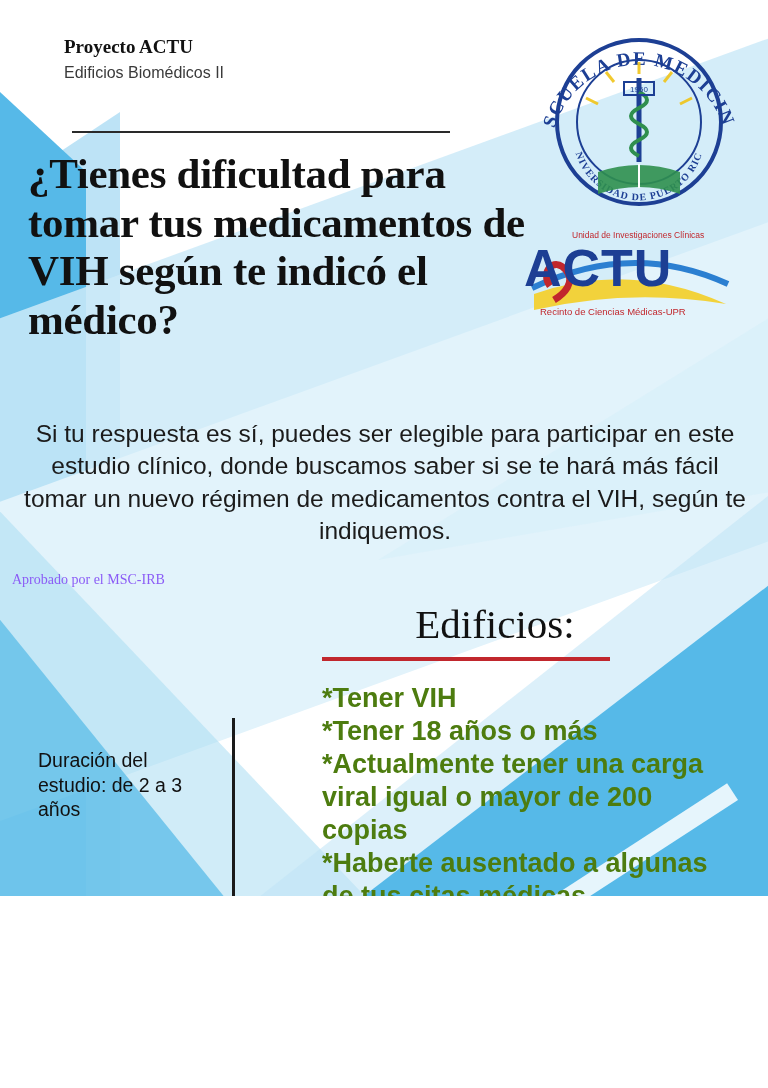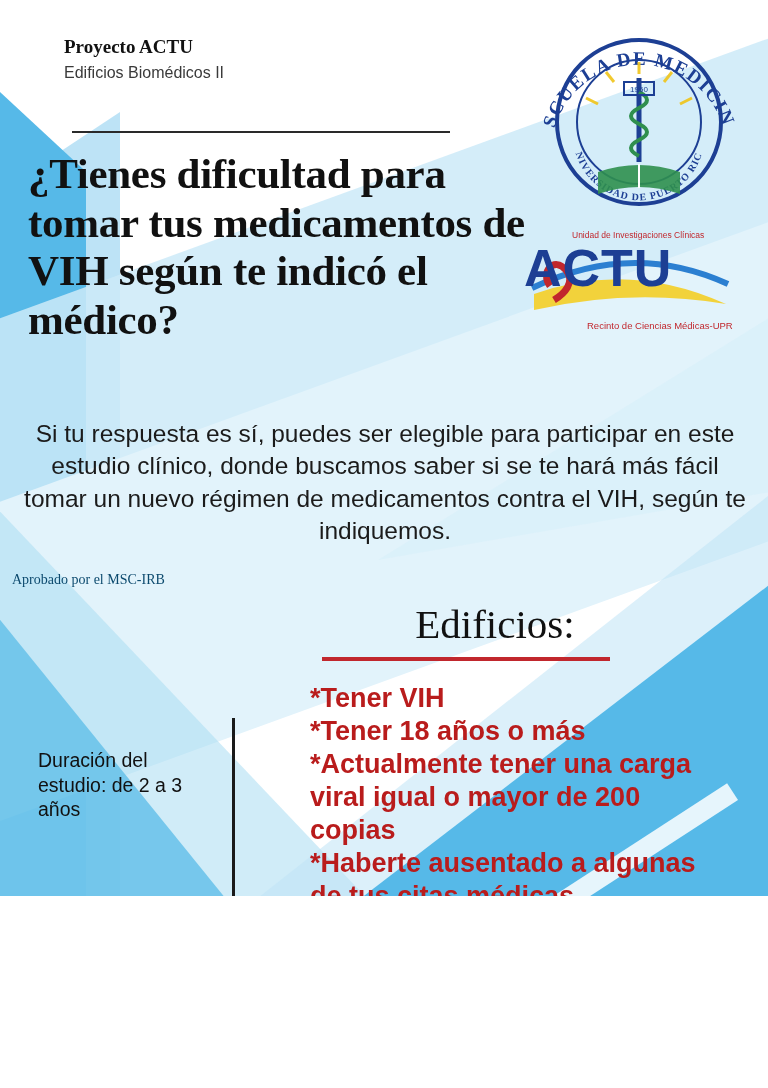--- a/index.html
+++ b/index.html
@@ -197,21 +197,21 @@
     line-height: 1.32;
     color: #1b1b1b;
   }
 
   .irb {
     position: absolute;
     left: 12px;
     top: 572px;
     font-family: "Liberation Serif", serif;
     font-size: 14px;
-    color: #0c4a6e;
+    color: #8b5cf6;
   }
 
   
   .req-title {
     position: absolute;
     left: 330px;
     top: 600px;
     width: 330px;
     text-align: center;
     font-family: "Liberation Serif", serif;
@@ -221,28 +221,28 @@
   .req-underline {
     position: absolute;
     left: 322px;
     top: 657px;
     width: 288px;
     height: 4px;
     background: #c1272d;
   }
   .req-list {
     position: absolute;
-    left: 310px;
+    left: 322px;
     top: 682px;
     width: 420px;
     font-family: "Liberation Sans", sans-serif;
     font-weight: bold;
     font-size: 27px;
     line-height: 1.22;
-    color: #b91c1c;
+    color: #4d7c0f;
   }
 
   
   .vrule {
     position: absolute;
     left: 232px;
     top: 718px;
     width: 3px;
     height: 300px;
     background: #1a1a1a;
@@ -316,25 +316,24 @@
     position: absolute;
     left: 48px;
     top: 2px;
     font-size: 8.5px;
     color: #c1272d;
     font-family: "Liberation Sans", sans-serif;
   }
   .logo-actu .actu-sub-bot {
     position: absolute;
     left: 16px;
-    top: 92px;
+    top: 78px;
     font-size: 9.5px;
     color: #c1272d;
     font-family: "Liberation Sans", sans-serif;
-    margin-left: 47px;
   }
 </style>
 </head>
 <body>
 
 <div class="poster">
 
   <div class="bg">
     <div class="shape band-left-light"></div>
     <div class="shape band-left"></div>

